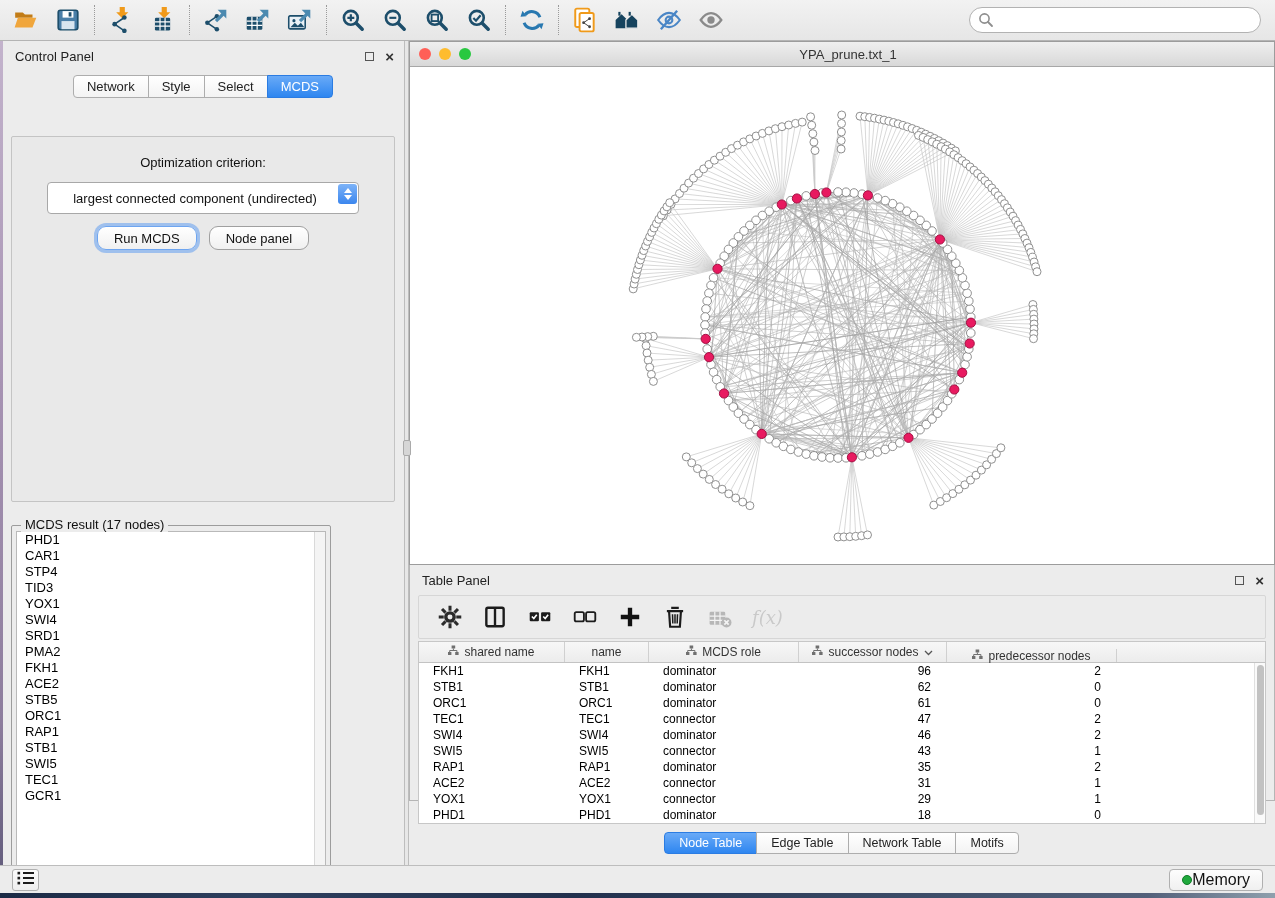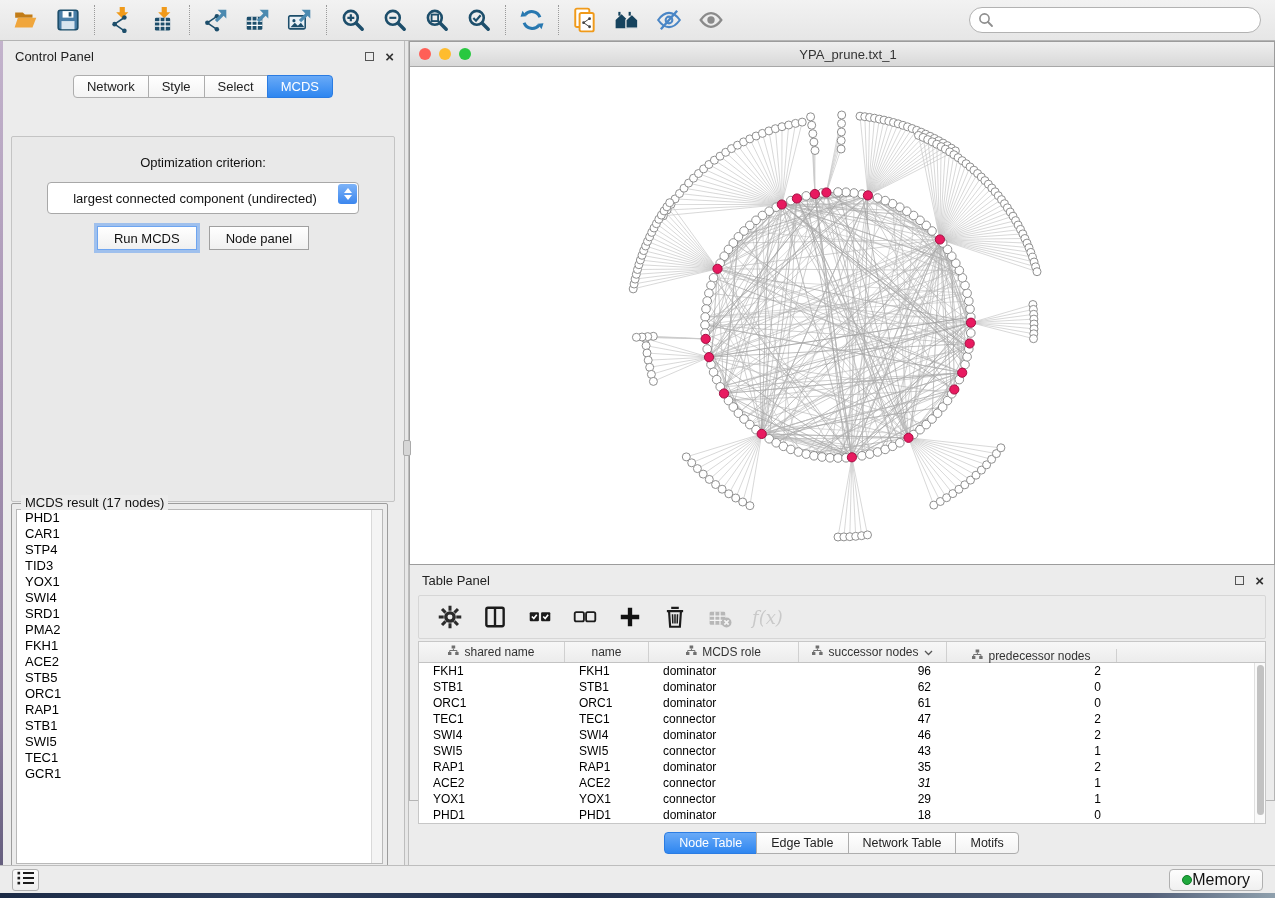--- a/index.html
+++ b/index.html
@@ -44,24 +44,24 @@
   .opt-label { text-align:center; font-size:13px; color:#111; margin-bottom:12px; }
   .dropdown { position:relative; margin:0 auto; width:312px; height:32px; background:#fff;
              border:1px solid #a8a8a8; border-radius:4px; display:flex; align-items:center; }
   .dropdown .dd-text { flex:1; text-align:center; font-size:13px; color:#111; padding-right:16px;}
   .dd-stepper { position:absolute; right:1px; top:1px; width:19px; height:20px; border-radius:3px;
              background:linear-gradient(#7db3f8,#3b86ee); display:flex; flex-direction:column;
              align-items:center; justify-content:center; gap:2px;}
   .dd-up { width:0; height:0; border-left:4px solid transparent; border-right:4px solid transparent; border-bottom:5px solid #fff;}
   .dd-down { width:0; height:0; border-left:4px solid transparent; border-right:4px solid transparent; border-top:5px solid #fff;}
   .cp-buttons { display:flex; justify-content:center; gap:12px; margin-top:12px; }
-  .mac-btn { border:1px solid #a0a0a0; background:linear-gradient(#ffffff,#f0f0f0); border-radius:0;
+  .mac-btn { border:1px solid #a0a0a0; background:linear-gradient(#ffffff,#f0f0f0); border-radius:9px;
              font:13px "Liberation Sans",sans-serif; color:#111; padding:3px 16px; height:24px;}
   .mac-btn.focused { box-shadow:0 0 0 3px rgba(110,165,240,.6); border-color:#6ea5f0; }
-  .mcds-group { position:absolute; left:8px; top:456px; width:377px; height:372px; }
+  .mcds-group { position:absolute; left:8px; top:478px; width:320px; height:372px; }
   .group-frame { position:absolute; inset:6px 0 0 0; border:1px solid #9c9c9c; border-radius:2px; }
   .group-title { position:absolute; left:10px; top:-2px; background:#ececec; padding:0 4px; font-size:13px; color:#111; z-index:1;}
   .mcds-list { position:absolute; left:5px; top:12px; right:5px; bottom:5px; background:#fff;
              border:1px solid #b9b9b9; overflow:hidden; }
   .mcds-scroll { position:absolute; top:0; right:0; width:11px; bottom:0; background:#f4f4f4; border-left:1px solid #d9d9d9;}
   .mcds-item { font-size:13px; line-height:16px; padding-left:8px; color:#000; }
 
   
   .v-split { position:absolute; left:404px; top:41px; width:5px; height:824px; background:#e7e7e7;
              border-left:1px solid #bdbdbd; border-right:1px solid #bdbdbd; z-index:2;}
@@ -1334,21 +1334,21 @@
           <div class="gt-c" style="width: 146px;">RAP1</div>
           <div class="gt-c" style="width: 84px;">RAP1</div>
           <div class="gt-c" style="width: 150px;">dominator</div>
           <div class="gt-c num" style="width: 148px;">35</div>
           <div class="gt-c num" style="width: 170px;">2</div>
         </div>
         <div class="gt-row">
           <div class="gt-c" style="width: 146px;">ACE2</div>
           <div class="gt-c" style="width: 84px;">ACE2</div>
           <div class="gt-c" style="width: 150px;">connector</div>
-          <div class="gt-c num" style="width: 148px; font-style: italic;">31</div>
+          <div class="gt-c num" style="width: 148px;">31</div>
           <div class="gt-c num" style="width: 170px;">1</div>
         </div>
         <div class="gt-row">
           <div class="gt-c" style="width: 146px;">YOX1</div>
           <div class="gt-c" style="width: 84px;">YOX1</div>
           <div class="gt-c" style="width: 150px;">connector</div>
           <div class="gt-c num" style="width: 148px;">29</div>
           <div class="gt-c num" style="width: 170px;">1</div>
         </div>
         <div class="gt-row">

